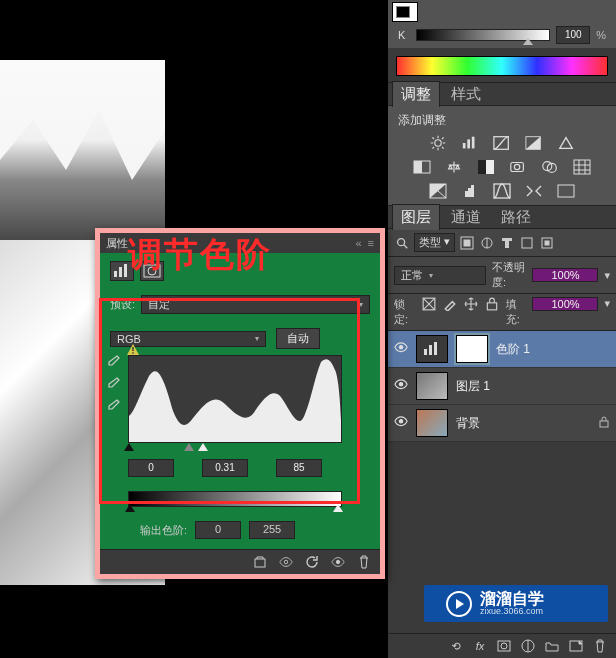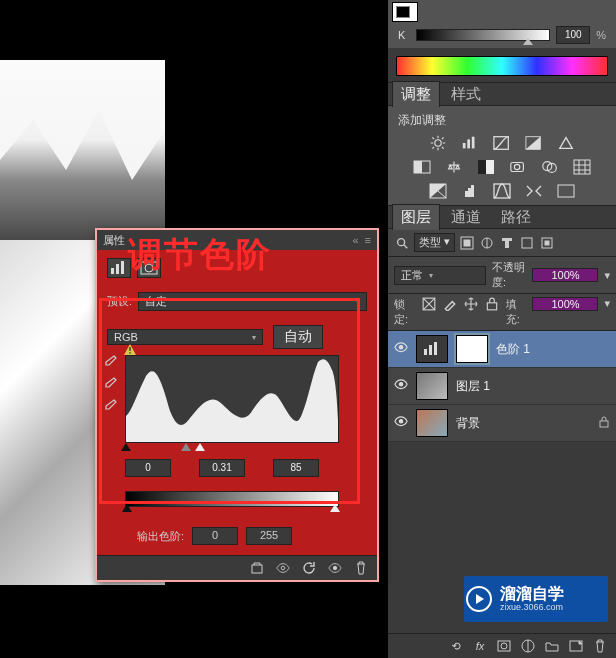--- a/index.html
+++ b/index.html
@@ -49,54 +49,54 @@
   .eye{width:14px;height:14px;color:#ddd}
   .thumb{width:30px;height:26px;background:#888;border:1px solid #000;position:relative;flex:0 0 auto}
   .thumb.adj{background:#3a3a3a;display:flex;align-items:center;justify-content:center;color:#ddd}
   .mask{width:30px;height:26px;background:#fff;border:1px solid #000;flex:0 0 auto;outline:2px solid #79a; outline-offset:0}
   .lname{color:#eee;font-size:12px}
   .lname.ital{}
   .lock-end{margin-left:auto;color:#bbb}
   .lay-footer{position:absolute;left:0;right:0;bottom:0;height:24px;background:#3a3a3a;border-top:1px solid #222;display:flex;align-items:center;justify-content:flex-end;gap:8px;padding:0 8px}
   .lay-footer .mini svg{width:14px;height:14px}
   
-  .props{position:absolute;left:95px;top:228px;width:280px;background:#b91c1c;border:2px solid #fca5a5;box-shadow:2px 3px 8px rgba(0,0,0,.6)}
+  .props{position:absolute;left:95px;top:228px;width:280px;background:#15803d;border:5px solid #fca5a5;box-shadow:2px 3px 8px rgba(0,0,0,.6)}
   .props-title{display:flex;align-items:center;height:20px;background:#3a3a3a;padding:0 6px;color:#ddd;font-size:11px;justify-content:space-between}
   .props-title .rt{display:flex;gap:6px;color:#999}
   .props-body{padding:8px 10px 10px 10px;position:relative}
   .props-icons{display:flex;gap:6px;margin-bottom:4px}
   .props-icons .pi{width:22px;height:18px;display:flex;align-items:center;justify-content:center;background:#444;border:1px solid #222;color:#ddd}
   .overlay-text{position:absolute;left:128px;top:232px;font-size:34px;color:#ff2a2a;font-weight:700;letter-spacing:2px;pointer-events:none;z-index:5}
   .preset-row{display:flex;align-items:center;gap:6px;margin:14px 0}
   .preset-row .dd{flex:1}
   .chan-row{display:flex;gap:10px;margin:10px 0 6px 0;align-items:center}
   .chan-row .dd{flex:1}
-  .btn-auto{background:#444;border:1px solid #222;color:#eee;padding:2px 10px;font-size:14px;cursor:pointer}
+  .btn-auto{background:#444;border:1px solid #222;color:#eee;padding:2px 10px;font-size:11px;cursor:pointer}
   .histo-wrap{position:relative;height:100px;margin:4px 0 0 18px}
   .side-pickers{position:absolute;left:-22px;top:0;display:flex;flex-direction:column;gap:8px}
   .eyedrop{width:14px;height:14px;color:#ccc}
   .histo{position:relative;width:212px;height:86px;background:#3a3a3a;border:1px solid #222;overflow:hidden}
   .histo svg{position:absolute;inset:0}
   .tri-row{position:relative;width:212px;height:12px;margin-left:0}
   .tri{position:absolute;top:0;width:0;height:0;border-left:5px solid transparent;border-right:5px solid transparent}
   .tri.black{border-bottom:8px solid #111;left:-4px}
   .tri.gray{border-bottom:8px solid #888;left:56px}
   .tri.white{border-bottom:8px solid #eee;left:70px}
   .num3{display:flex;gap:28px;margin:4px 0 0 18px}
   .num3 .nin{width:44px;height:16px;background:#3a3a3a;border:1px solid #222;color:#eee;font-size:10px;text-align:center;line-height:15px}
   .out-grad{position:relative;margin:14px 0 0 18px;height:14px;width:212px;background:linear-gradient(to right,#000,#fff);border:1px solid #222}
   .out-grad .tri{top:12px}
   .out-grad .tri.black{left:-4px}
   .out-grad .tri.white{left:204px}
-  .out-row{display:flex;align-items:center;gap:8px;margin:20px 0 0 30px}
+  .out-row{display:flex;align-items:center;gap:8px;margin:14px 0 0 30px}
   .props-footer{height:24px;background:#3a3a3a;border-top:1px solid #222;display:flex;align-items:center;justify-content:flex-end;gap:10px;padding:0 8px}
   
   .redbox{position:absolute;border:3px solid #ff2a2a;pointer-events:none}
   
-  .watermark{position:absolute;right:8px;bottom:36px;width:140px;height:46px;background:#0f4fa3;color:#fff;display:flex;align-items:center;gap:8px;padding:0 2px;border-radius:2px}
+  .watermark{position:absolute;right:8px;bottom:36px;width:140px;height:37px;background:#0f4fa3;color:#fff;display:flex;align-items:center;gap:8px;padding:0 22px;border-radius:2px}
   .wm-play{width:22px;height:22px;border:2px solid #fff;border-radius:50%;display:flex;align-items:center;justify-content:center}
   .wm-play::after{content:"";width:0;height:0;border-left:8px solid #fff;border-top:5px solid transparent;border-bottom:5px solid transparent;margin-left:2px}
   .wm-txt{display:flex;flex-direction:column;line-height:1.1}
   .wm-txt .cn{font-size:16px;font-weight:700}
   .wm-txt .en{font-size:9px;opacity:.8}
   .warning{position:absolute;left:-2px;bottom:98px;width:14px;height:14px;color:#d8c84a}
 </style>
 </head>
 <body>
 

